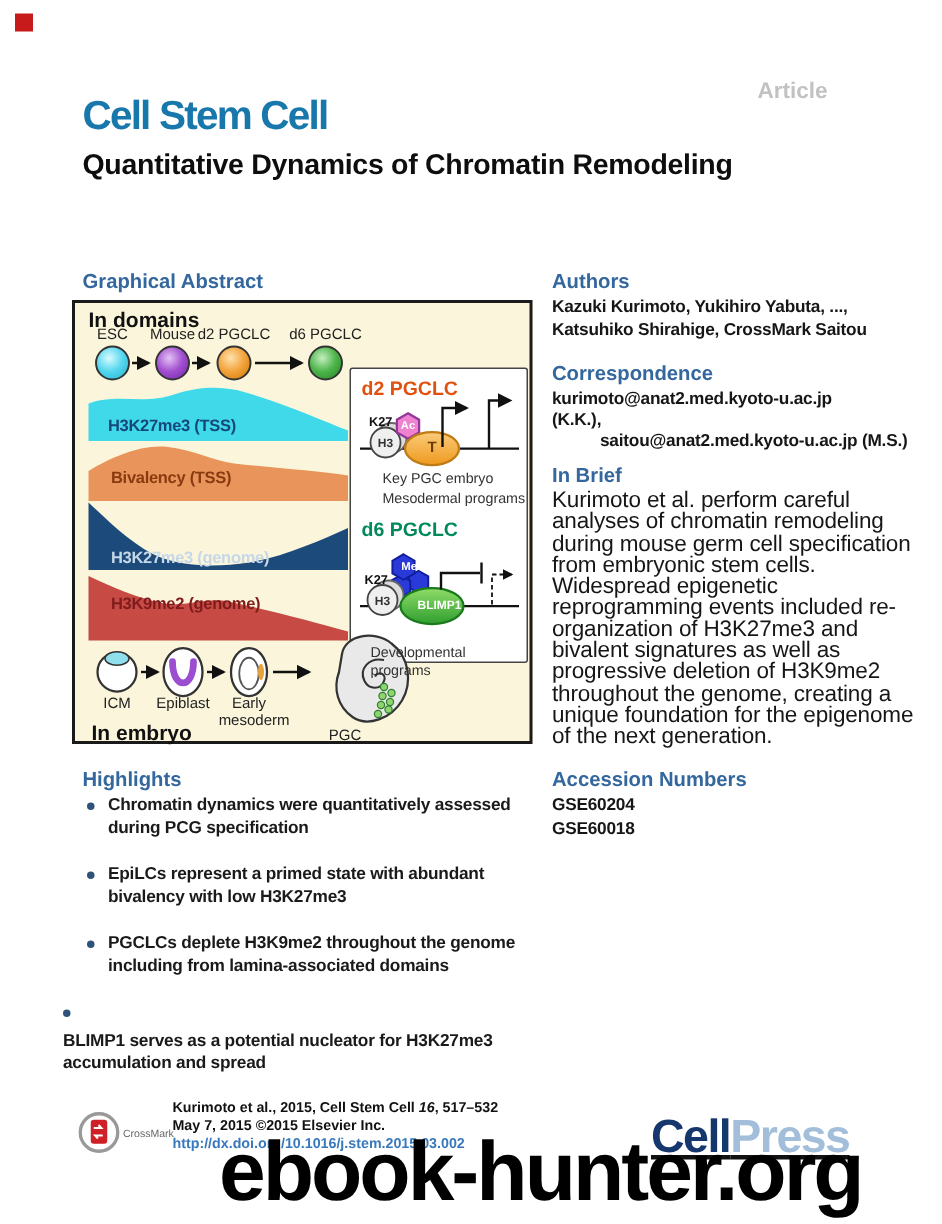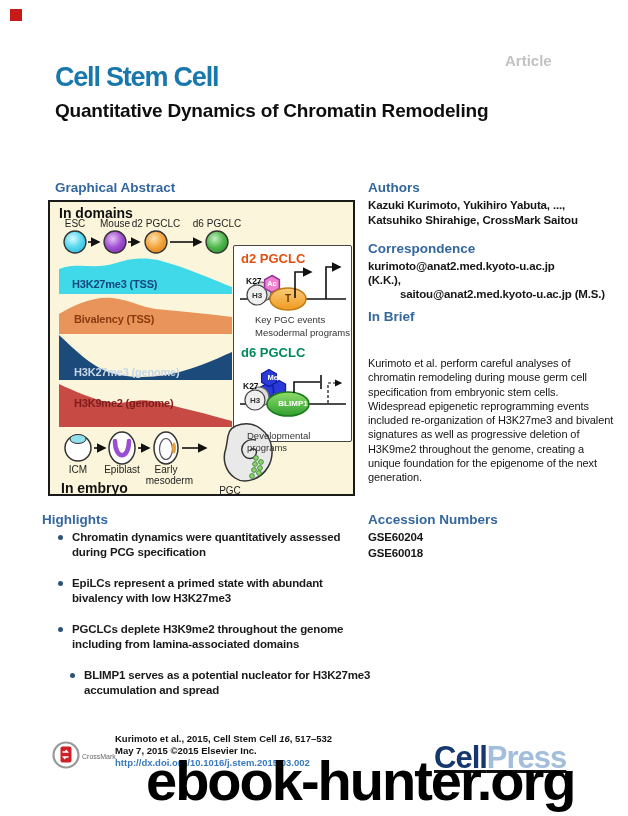--- a/index.html
+++ b/index.html
@@ -1,20 +1,20 @@
 <!DOCTYPE html>
 <html><head>
 <meta charset="utf-8">
 <style>
   html,body{margin:0;padding:0;}
   body{width:628px;height:816px;position:relative;background:#fff;
        font-family:"Liberation Sans","DejaVu Sans",sans-serif;color:#111;overflow:hidden;}
   .abs{position:absolute;}
   .hd{color:#33679D;font-weight:bold;font-size:13.5px;}
-  .body-txt{font-size:11px;line-height:14.3px;color:#161616;margin-top:29px;}
+  .body-txt{font-size:15px;line-height:14.3px;color:#161616;}
   .semib{font-weight:bold;font-size:11.5px;line-height:14.5px;color:#161616;letter-spacing:-.15px;}
   .band-label{font-size:11px;font-weight:bold;letter-spacing:-.2px;}
   .figtxt{font-size:10px;color:#222;}
   .inset-cap{font-size:9.5px;color:#333;line-height:12px;}
   .hl-item{display:flex;gap:9px;width:312px;}
   .hl-dot{width:5px;height:5px;border-radius:50%;background:#2D5379;margin-top:5px;flex:0 0 auto;}
   .hl-txt{font-weight:bold;font-size:11.5px;line-height:14.8px;color:#1a1a1a;letter-spacing:-.15px;}
   .wm{font-weight:bold;color:#000;font-size:56px;letter-spacing:-2px;white-space:nowrap;z-index:30;}
   .doi{color:#3878BC;font-weight:bold;}
 </style>
@@ -156,21 +156,21 @@
   <div class="abs band-label" style="left:22px;top:76px;color:#15477D;">H3K27me3 (TSS)</div>
   <div class="abs band-label" style="left:24px;top:111px;color:#8A3A10;">Bivalency (TSS)</div>
   <div class="abs band-label" style="left:24px;top:164px;color:#C6D8E8;">H3K27me3 (genome)</div>
   <div class="abs band-label" style="left:24px;top:195px;color:#7E1C1C;">H3K9me2 (genome)</div>
 
   <div class="abs" style="left:191px;top:49px;font-size:13px;font-weight:bold;color:#E2500F;">d2 PGCLC</div>
   <div class="abs" style="left:196px;top:74px;font-size:8.5px;font-weight:bold;">K27</div>
   <div class="abs" style="left:214px;top:77px;width:16px;text-align:center;font-size:7.5px;font-weight:bold;color:#fff;">Ac</div>
   <div class="abs" style="left:199px;top:88.5px;width:16px;text-align:center;font-size:8px;font-weight:bold;color:#333;">H3</div>
   <div class="abs" style="left:230px;top:91px;width:16px;text-align:center;font-size:10px;font-weight:bold;color:#6b3c00;">T</div>
-  <div class="abs inset-cap" style="left:205px;top:112px;">Key PGC events</div>
+  <div class="abs inset-cap" style="left:205px;top:112px;">Key PGC embryo</div>
   <div class="abs inset-cap" style="left:205px;top:125px;">Mesodermal programs</div>
 
   <div class="abs" style="left:191px;top:143px;font-size:13px;font-weight:bold;color:#008A5C;">d6 PGCLC</div>
   <div class="abs" style="left:210px;top:171px;width:18px;text-align:right;font-size:7.5px;font-weight:bold;color:#fff;">Me</div>
   <div class="abs" style="left:193px;top:179px;font-size:8.5px;font-weight:bold;">K27</div>
   <div class="abs" style="left:197px;top:193.5px;width:16px;text-align:center;font-size:8px;font-weight:bold;color:#333;">H3</div>
   <div class="abs" style="left:217px;top:197px;width:52px;text-align:center;font-size:8px;font-weight:bold;color:#fff;">BLIMP1</div>
   <div class="abs inset-cap" style="left:197px;top:228px;">Developmental programs</div>
 
   <div class="abs figtxt" style="left:14px;top:262px;width:28px;text-align:center;">ICM</div>
@@ -186,34 +186,34 @@
 <div class="abs semib" style="left:368px;top:213px;">Katsuhiko Shirahige, CrossMark Saitou</div>
 
 <div class="abs hd" style="left:368px;top:241px;">Correspondence</div>
 <div class="abs semib" style="left:368px;top:259px;">kurimoto@anat2.med.kyoto-u.ac.jp</div>
 <div class="abs semib" style="left:368px;top:273px;">(K.K.),</div>
 <div class="abs semib" style="left:381px;top:287px;margin-left:19px;">saitou@anat2.med.kyoto-u.ac.jp (M.S.)</div>
 
 <div class="abs hd" style="left:368px;top:309px;">In Brief</div>
 <div class="abs body-txt" style="left:368px;top:327px;width:246px;letter-spacing:-.1px;">Kurimoto et al. perform careful analyses of chromatin remodeling during mouse germ cell specification from embryonic stem cells. Widespread epigenetic reprogramming events included re-organization of H3K27me3 and bivalent signatures as well as progressive deletion of H3K9me2 throughout the genome, creating a unique foundation for the epigenome of the next generation.</div>
 
-<div class="abs hd" style="left:42px;top:512px;">Highlights</div>
+<div class="abs hd" style="left:55px;top:512px;">Highlights</div>
 <div class="abs hl-item" style="left:58px;top:530px;">
   <div class="hl-dot"></div>
   <div class="hl-txt">Chromatin dynamics were quantitatively assessed during PCG specification</div>
 </div>
 <div class="abs hl-item" style="left:58px;top:576px;">
   <div class="hl-dot"></div>
   <div class="hl-txt">EpiLCs represent a primed state with abundant bivalency with low H3K27me3</div>
 </div>
 <div class="abs hl-item" style="left:58px;top:622px;">
   <div class="hl-dot"></div>
   <div class="hl-txt">PGCLCs deplete H3K9me2 throughout the genome including from lamina-associated domains</div>
 </div>
-<div class="abs hl-item" style="left:70px;top:668px;">
+<div class="abs hl-item" style="left:42px;top:668px;flex-direction:column;">
   <div class="hl-dot"></div>
   <div class="hl-txt">BLIMP1 serves as a potential nucleator for H3K27me3 accumulation and spread</div>
 </div>
 
 <div class="abs hd" style="left:368px;top:512px;">Accession Numbers</div>
 <div class="abs semib" style="left:368px;top:530px;">GSE60204</div>
 <div class="abs semib" style="left:368px;top:546px;">GSE60018</div>
 
 <div class="abs" style="left:52px;top:741px;">
   <svg width="62" height="30" viewBox="0 0 62 30">

